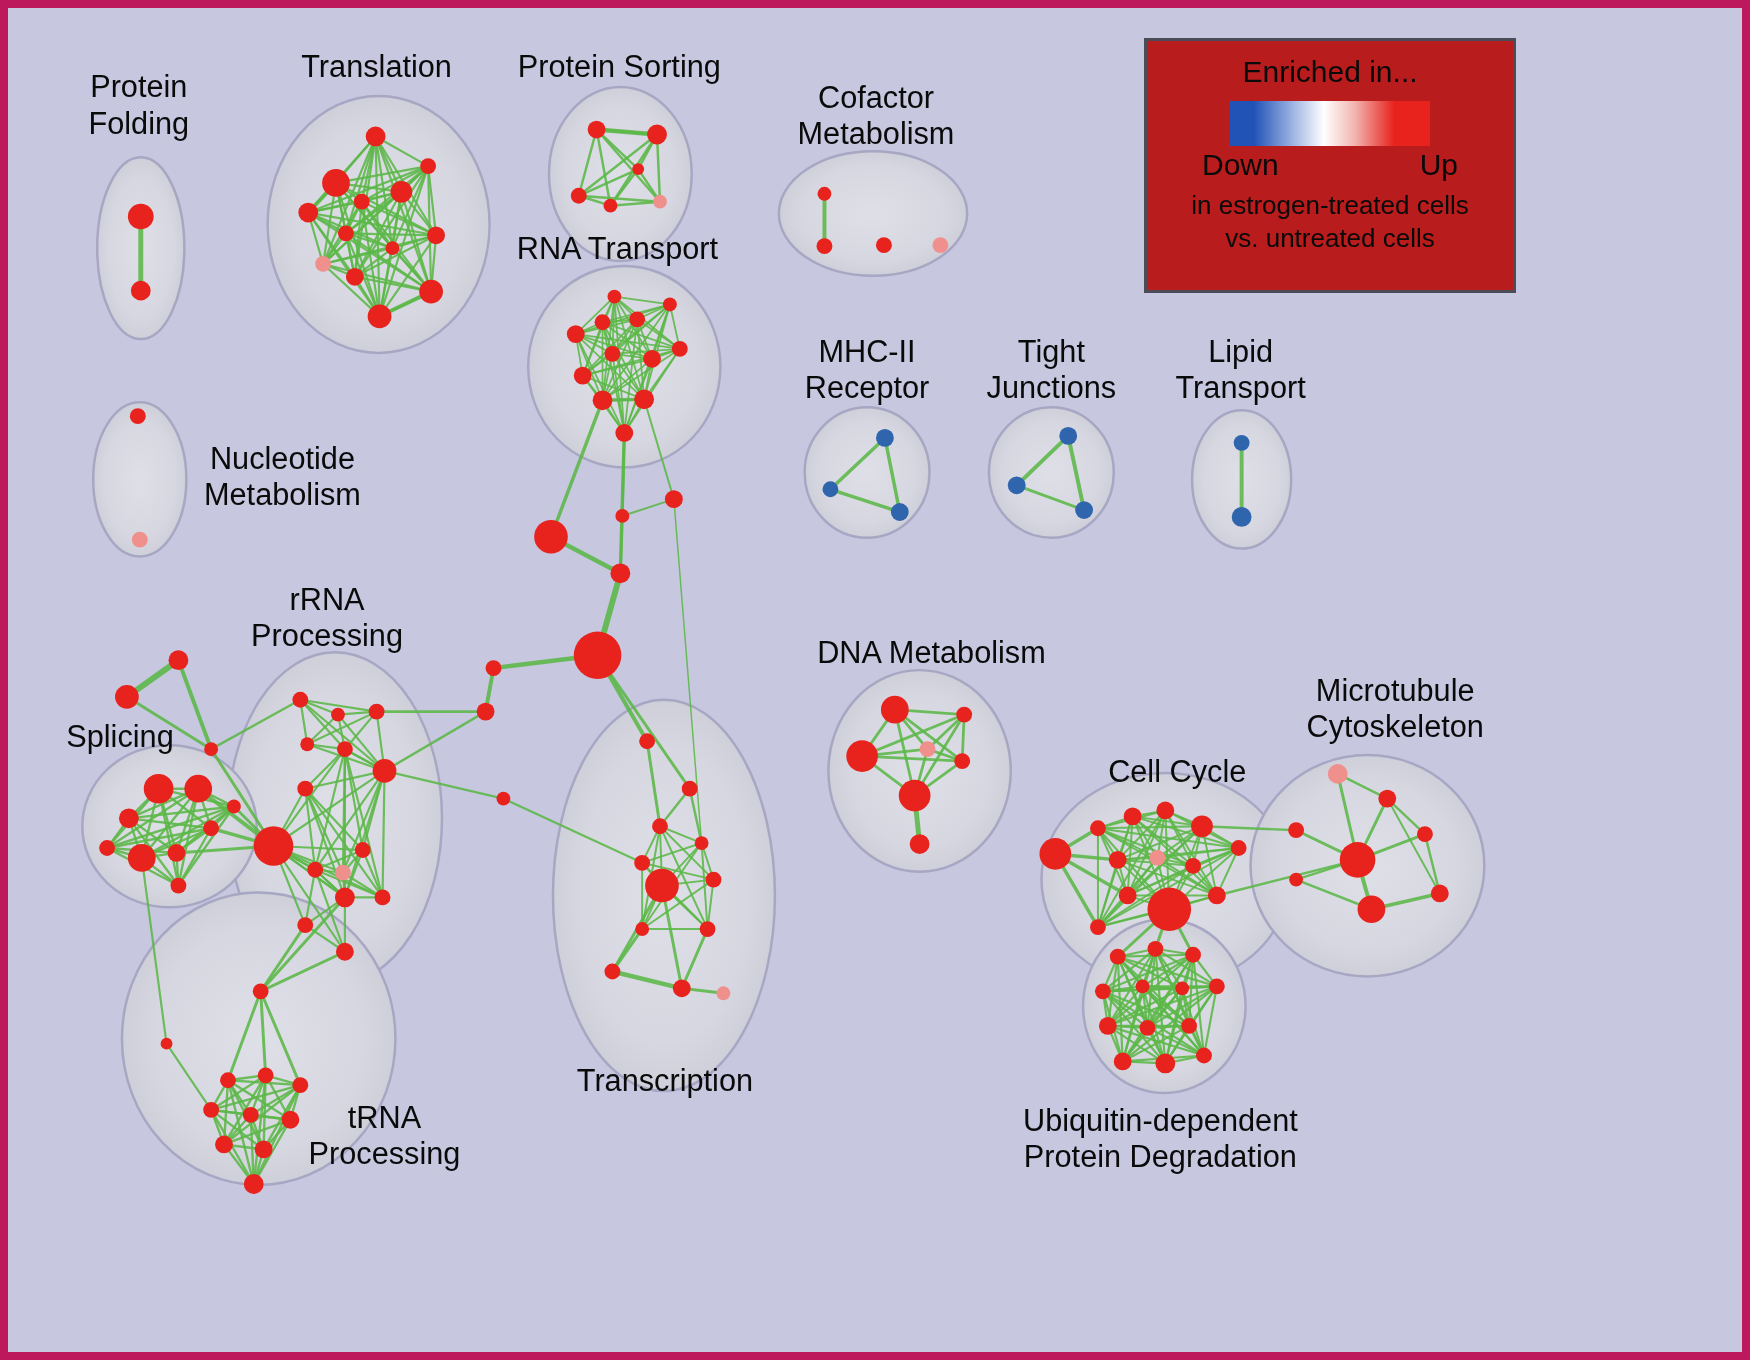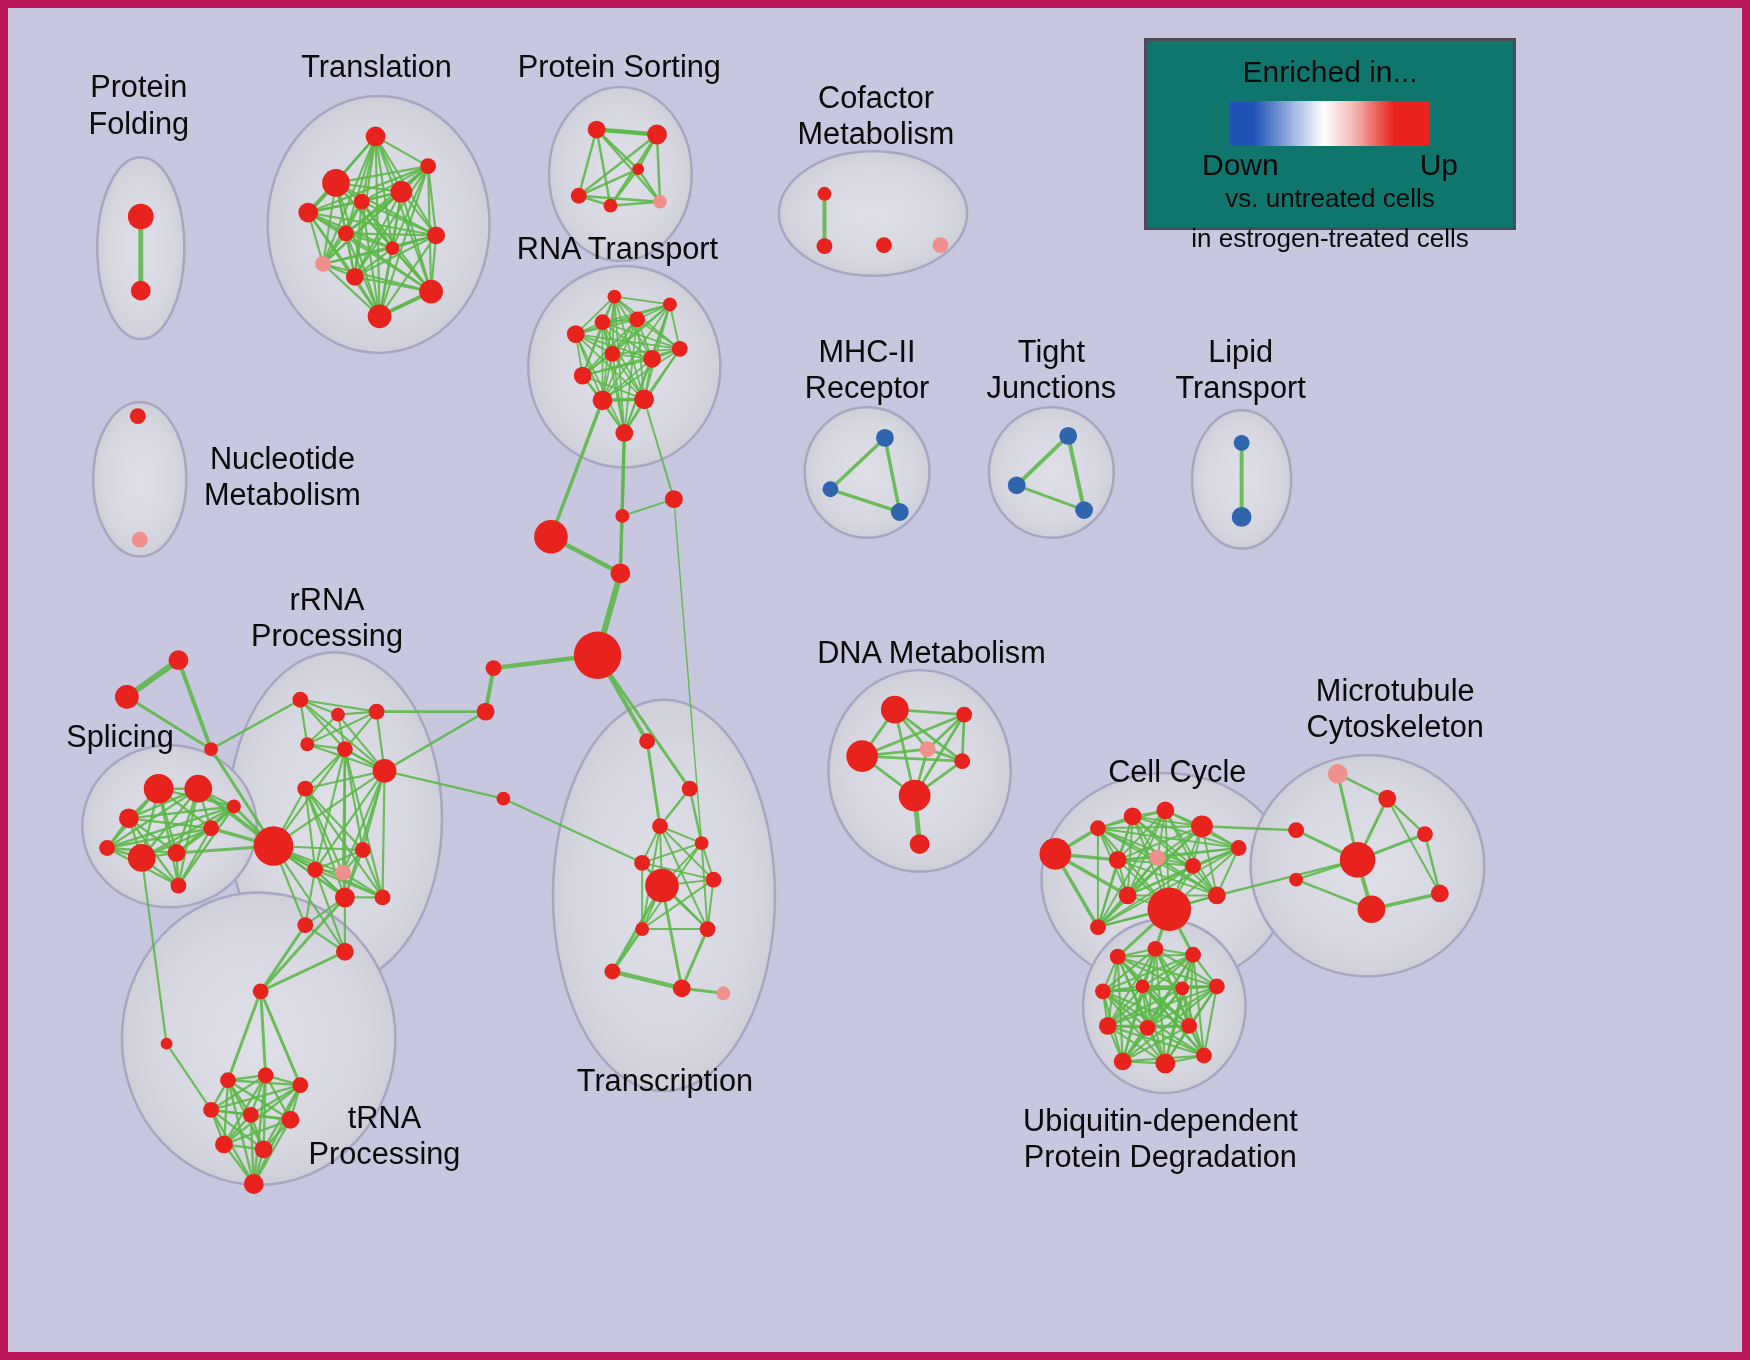--- a/index.html
+++ b/index.html
@@ -14,23 +14,23 @@
   }
   #network{position:absolute;left:0;top:0;width:100%;height:100%;}
   .cluster-label{
     font-family:"Liberation Sans", sans-serif;
     font-size:31px;
     fill:#0a0a0a;
   }
   .legend{
     position:absolute;
     left:1136px;top:30px;
-    width:372px;height:192px;
+    width:372px;height:255px;
     box-sizing:border-box;
-    background:#0f766e;
+    background:#b91c1c;
     border:3px solid #4c4c58;
     text-align:center;
     color:#0a0a0a;
   }
   .legend-title{margin-top:14px;font-size:30px;}
   .legend-bar{width:200px;height:45px;margin:12px auto 2px auto;}
   .legend-scale{
     width:256px;margin:0 auto;
     display:flex;justify-content:space-between;
     font-size:30px;
@@ -792,17 +792,17 @@
       </g>
   </svg>
 
   <div class="legend">
     <div class="legend-title">Enriched in...</div>
     <div class="legend-bar" id="legend-bar" style="background: linear-gradient(90deg, rgb(33, 83, 182) 0%, rgb(33, 83, 182) 12%, rgb(168, 188, 230) 33%, rgb(255, 255, 255) 47%, rgb(242, 183, 178) 62%, rgb(232, 35, 30) 82%, rgb(232, 35, 30) 100%);"></div>
     <div class="legend-scale">
       <span>Down</span>
       <span>Up</span>
     </div>
+    <div class="legend-sub first">in estrogen-treated cells</div>
     <div class="legend-sub">vs. untreated cells</div>
-    <div class="legend-sub first">in estrogen-treated cells</div>
   </div>
 
 </div>
 
 </body></html>

